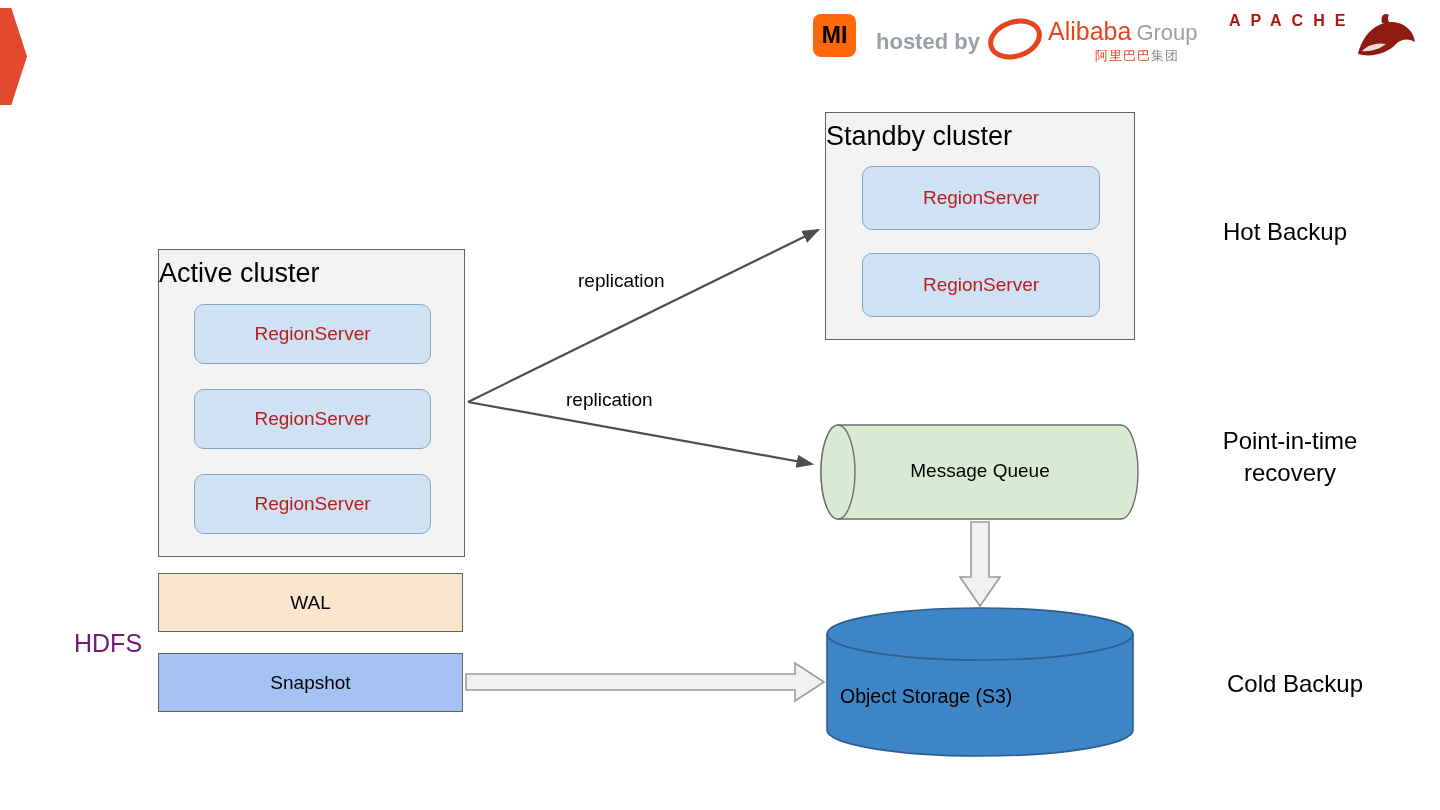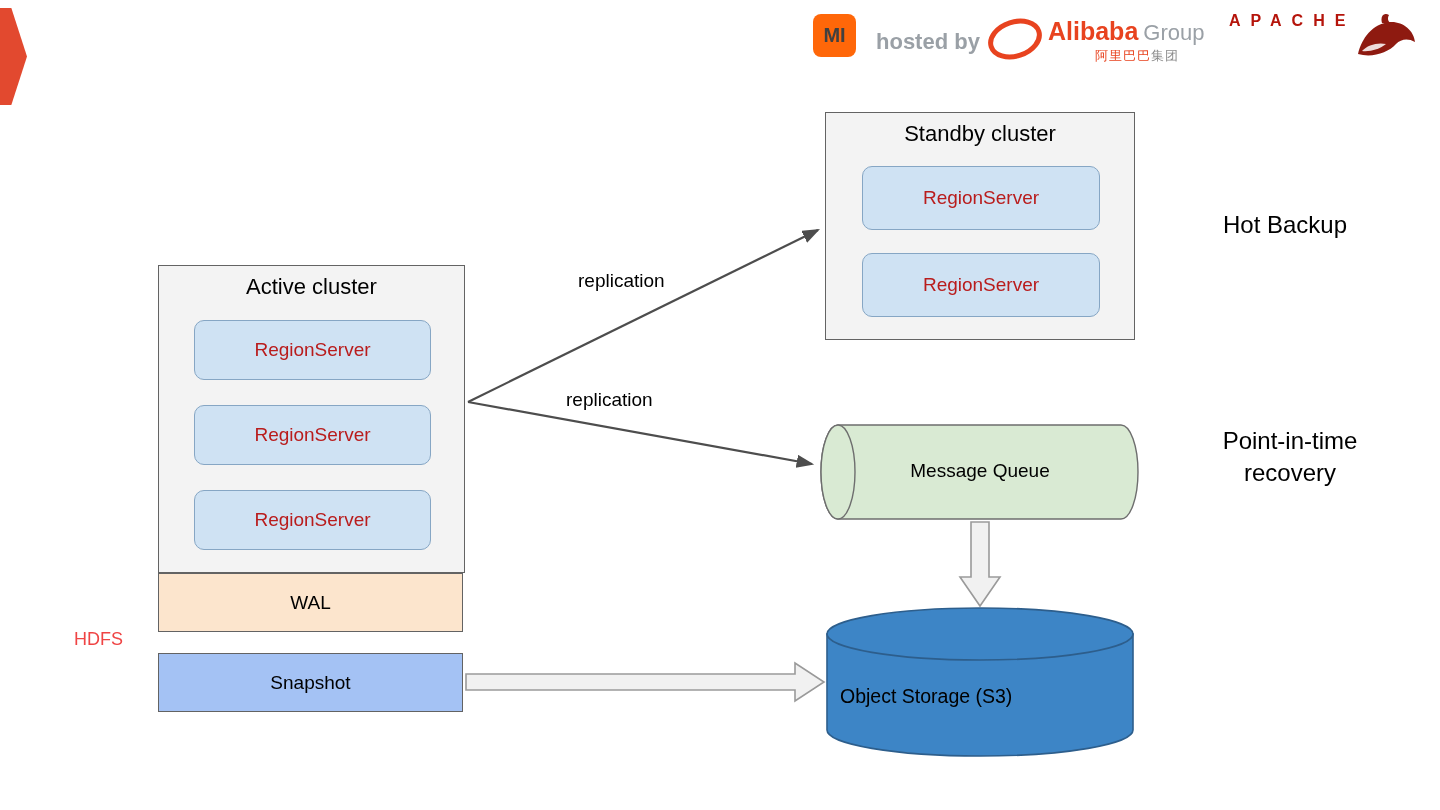--- a/index.html
+++ b/index.html
@@ -8,28 +8,28 @@
 
   .slide { position:relative; width:1440px; height:810px; background:#ffffff; overflow:hidden; }
 
   
   .chevron { position:absolute; left:0; top:8px; width:27px; height:97px;
              background:var(--accent_red,#E2492F);
              clip-path:polygon(0 0,42% 0,100% 50%,42% 100%,0 100%); }
   .title { position:absolute; left:38px; top:30px; font-size:42px; color:var(--accent_red,#E2492F); }
 
   .mi-logo { position:absolute; left:813px; top:14px; width:43px; height:43px;
-             background:var(--mi_orange,#FF6709); border-radius:8px; color:#404040;
-             font-weight:bold; font-size:20px; display:flex; align-items:center; justify-content:center; }
+             background:var(--mi_orange,#FF6709); border-radius:8px; color:#000000;
+             font-weight:bold; font-size:23px; display:flex; align-items:center; justify-content:center; }
   .hosted-by { position:absolute; left:876px; top:29px; font-size:22px; font-weight:bold;
                color:var(--hosted_gray,#9AA0A6); }
   .alibaba-mark { position:absolute; left:986px; top:16px; }
   .alibaba-ellipse { stroke:var(--alibaba_red,#E8431F); fill:none; stroke-width:5px; }
   .alibaba-text { position:absolute; left:1048px; top:17px; white-space:nowrap; }
-  .alibaba-en { font-size:25px; font-weight:bold; color:var(--alibaba_red,#E8431F); }
+  .alibaba-en { font-size:25px; font-weight:normal; color:var(--alibaba_red,#E8431F); }
   .alibaba-group { font-size:22px; color:var(--hosted_gray,#9AA0A6); margin-left:5px; }
   .alibaba-cn { font-size:13px; margin-top:1px; letter-spacing:1px; }
   .cn-red { color:var(--alibaba_red,#E8431F);padding-left:47px; }
   .cn-gray { color:#8b8b8b; }
   .apache-hbase { position:absolute; left:1224px; top:12px; color:var(--hbase_red,#B5140B); }
   .apache-line { font-size:16px; font-weight:bold; letter-spacing:10px; padding-left:5px; }
   .hbase-line { font-size:37px; font-weight:800; letter-spacing:1px; line-height:1.05; }
   .orca { position:absolute; left:1356px; top:14px; }
   .orca-body { fill:var(--orca_maroon,#8E1A10); }
   .orca-belly { fill:#ffffff; opacity:0.85; }
@@ -37,23 +37,23 @@
   
   .connectors { position:absolute; left:0; top:0; }
   .repl-line { stroke:var(--arrow_gray,#4D4D4D); stroke-width:2.2px; }
   .arrow-head { fill:var(--arrow_gray,#4D4D4D); }
   .mq-shape { fill:var(--mq_bg,#D9EAD3); stroke:#6e6e6e; stroke-width:1.4px; }
   .hollow-arrow { fill:var(--hollow_fill,#F1F1F1); stroke:var(--hollow_stroke,#9A9A9A); stroke-width:1.6px; }
   .storage-shape { fill:var(--storage_bg,#3D85C6); stroke:var(--storage_border,#2D5E8C); stroke-width:1.6px; }
 
   
   .cluster { position:absolute; background:var(--box_gray_bg,#F3F3F3); border:1px solid var(--box_border,#636363); }
-  .active-cluster { left:158px; top:249px; width:307px; height:308px;margin-top:16px; }
+  .active-cluster { left:158px; top:249px; width:307px; height:308px; }
   .standby-cluster { left:825px; top:112px; width:310px; height:228px; }
-  .cluster-title { position:absolute; top:8px; width:100%; text-align:center; font-size:22px; color:#000; }
+  .cluster-title { position:absolute; top:8px; width:100%; text-align:left; font-size:27px; color:#000; }
   .rs { position:absolute; background:var(--regionserver_bg,#CFE2F3);
         border:1px solid var(--regionserver_border,#86A6C4); border-radius:10px;
         display:flex; align-items:center; justify-content:center; font-size:19px; color:#b91c1c; }
   .active-cluster .rs { left:35px; width:237px; height:60px; }
   .standby-cluster .rs { left:36px; width:238px; height:64px; }
   .a-rs1 { top:54px; } .a-rs2 { top:139px; } .a-rs3 { top:224px; }
   .s-rs1 { top:53px; } .s-rs2 { top:140px; }
 
   .wal-box, .snapshot-box { position:absolute; left:158px; width:305px; height:59px;
         border:1px solid var(--box_border,#636363); display:flex; align-items:center;
@@ -61,24 +61,24 @@
   .wal-box { top:573px; background:var(--wal_bg,#FCE5CD); }
   .snapshot-box { top:653px; background:var(--snapshot_bg,#A4C2F4); }
 
   
   .lbl { position:absolute; font-size:19px; color:#000; }
   .replication-top { left:578px; top:270px; }
   .replication-bottom { left:566px; top:389px; }
   .mq-label { position:absolute; left:855px; top:460px; width:250px; text-align:center; font-size:19px; color:#000; }
   .storage-label { position:absolute; left:840px; top:685px; width:280px; font-size:19.5px; color:#000; }
   .annot { position:absolute; font-size:24px; color:#000; text-align:center; }
-  .hot-backup { left:1180px; top:211px; width:210px; }
+  .hot-backup { left:1180px; top:218px; width:210px; }
   .pit { left:1195px; top:425px; width:190px; line-height:1.35; }
   .cold-backup { left:1195px; top:670px; width:200px; }
-  .hdfs { position:absolute; left:74px; top:629px; font-size:18px; color:#ef4444; }
+  .hdfs { position:absolute; left:74px; top:629px; font-size:25px; color:#701a75; }
 </style>
 </head>
 <body>
 
 <div class="slide">
 
   <div class="chevron"></div>
 
   <div class="mi-logo">
     <span>MI</span>
@@ -144,14 +144,15 @@
   <div class="hdfs">HDFS</div>
 
   <div class="mq-label">Message Queue</div>
   <div class="storage-label">Object Storage (S3)</div>
 
   <div class="lbl replication-top">replication</div>
   <div class="lbl replication-bottom">replication</div>
 
   <div class="annot hot-backup">Hot Backup</div>
   <div class="annot pit">Point-in-time recovery</div>
+  <div class="annot cold-backup">Cold Backup</div>
 
 </div>
 
 </body></html>

